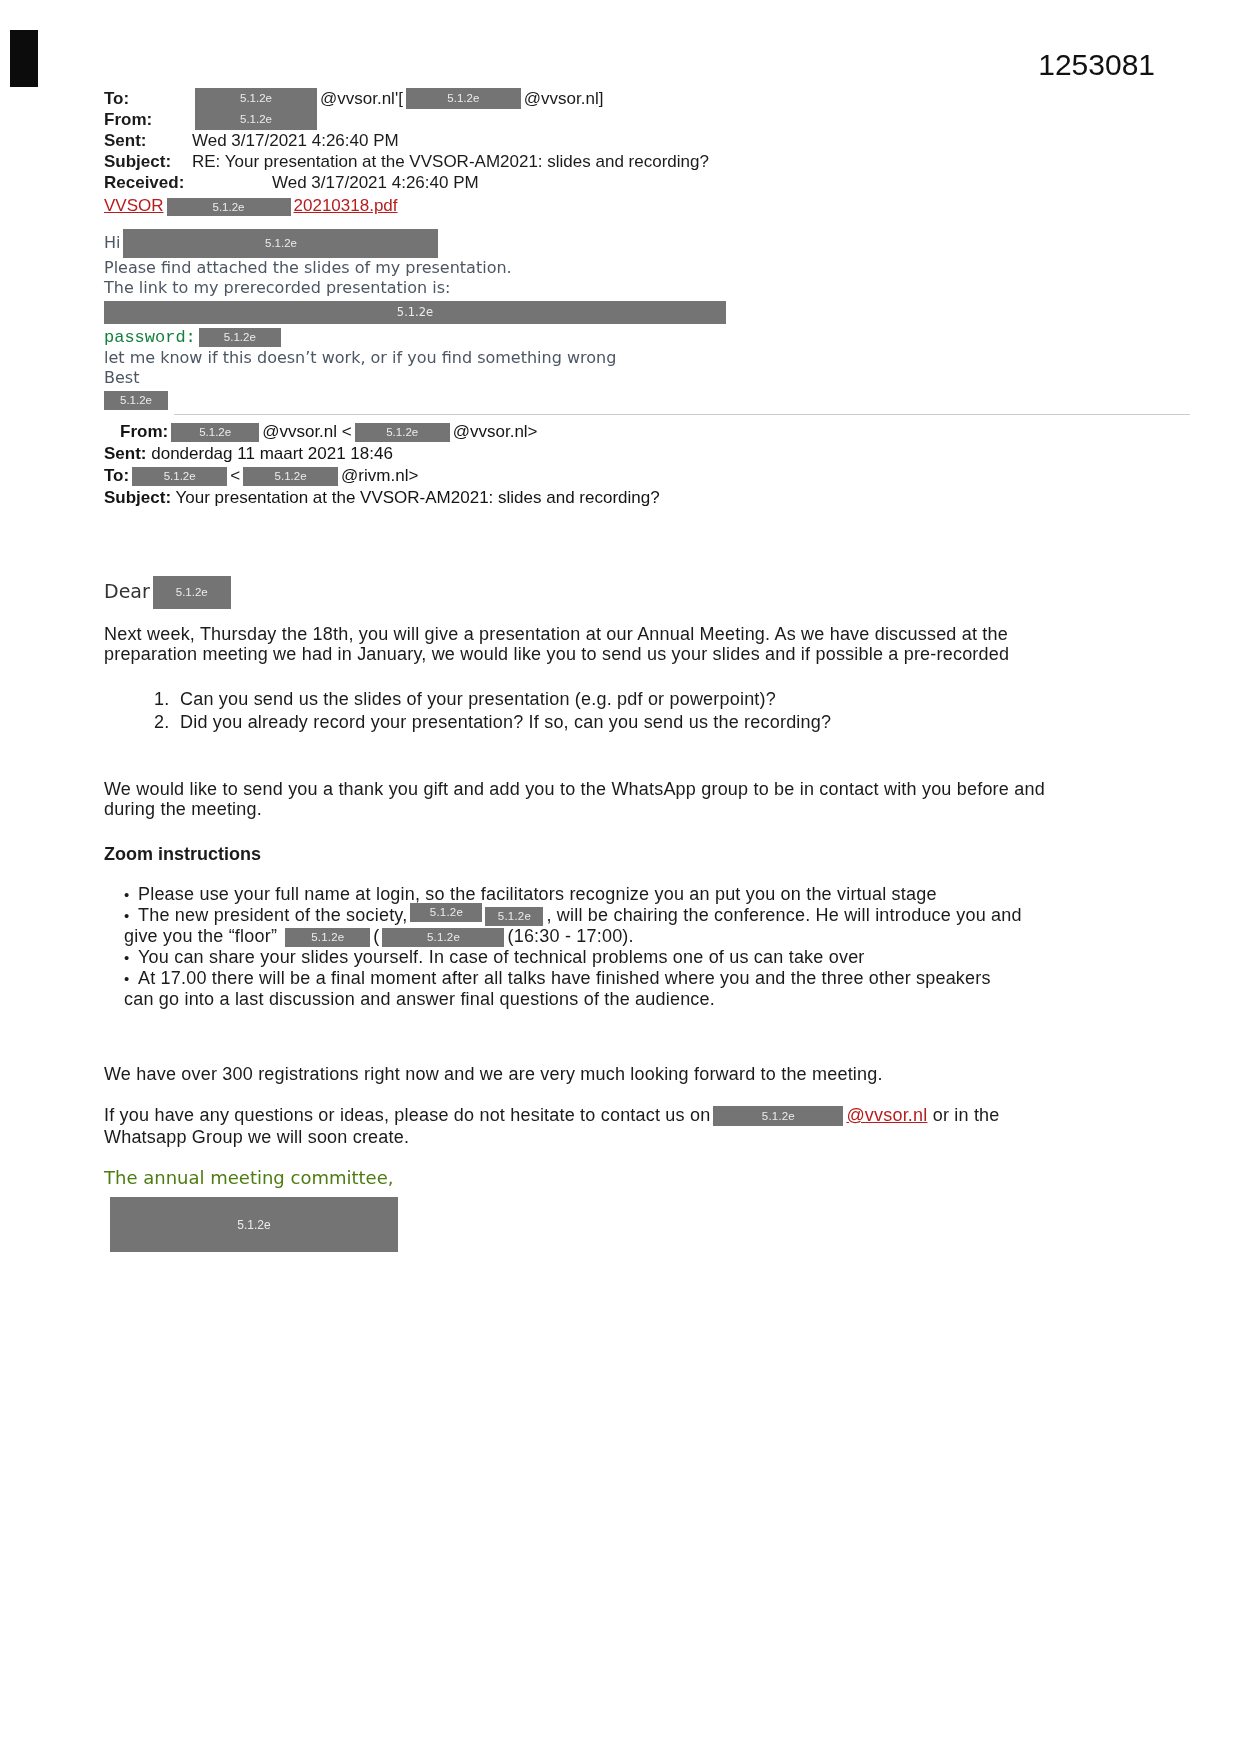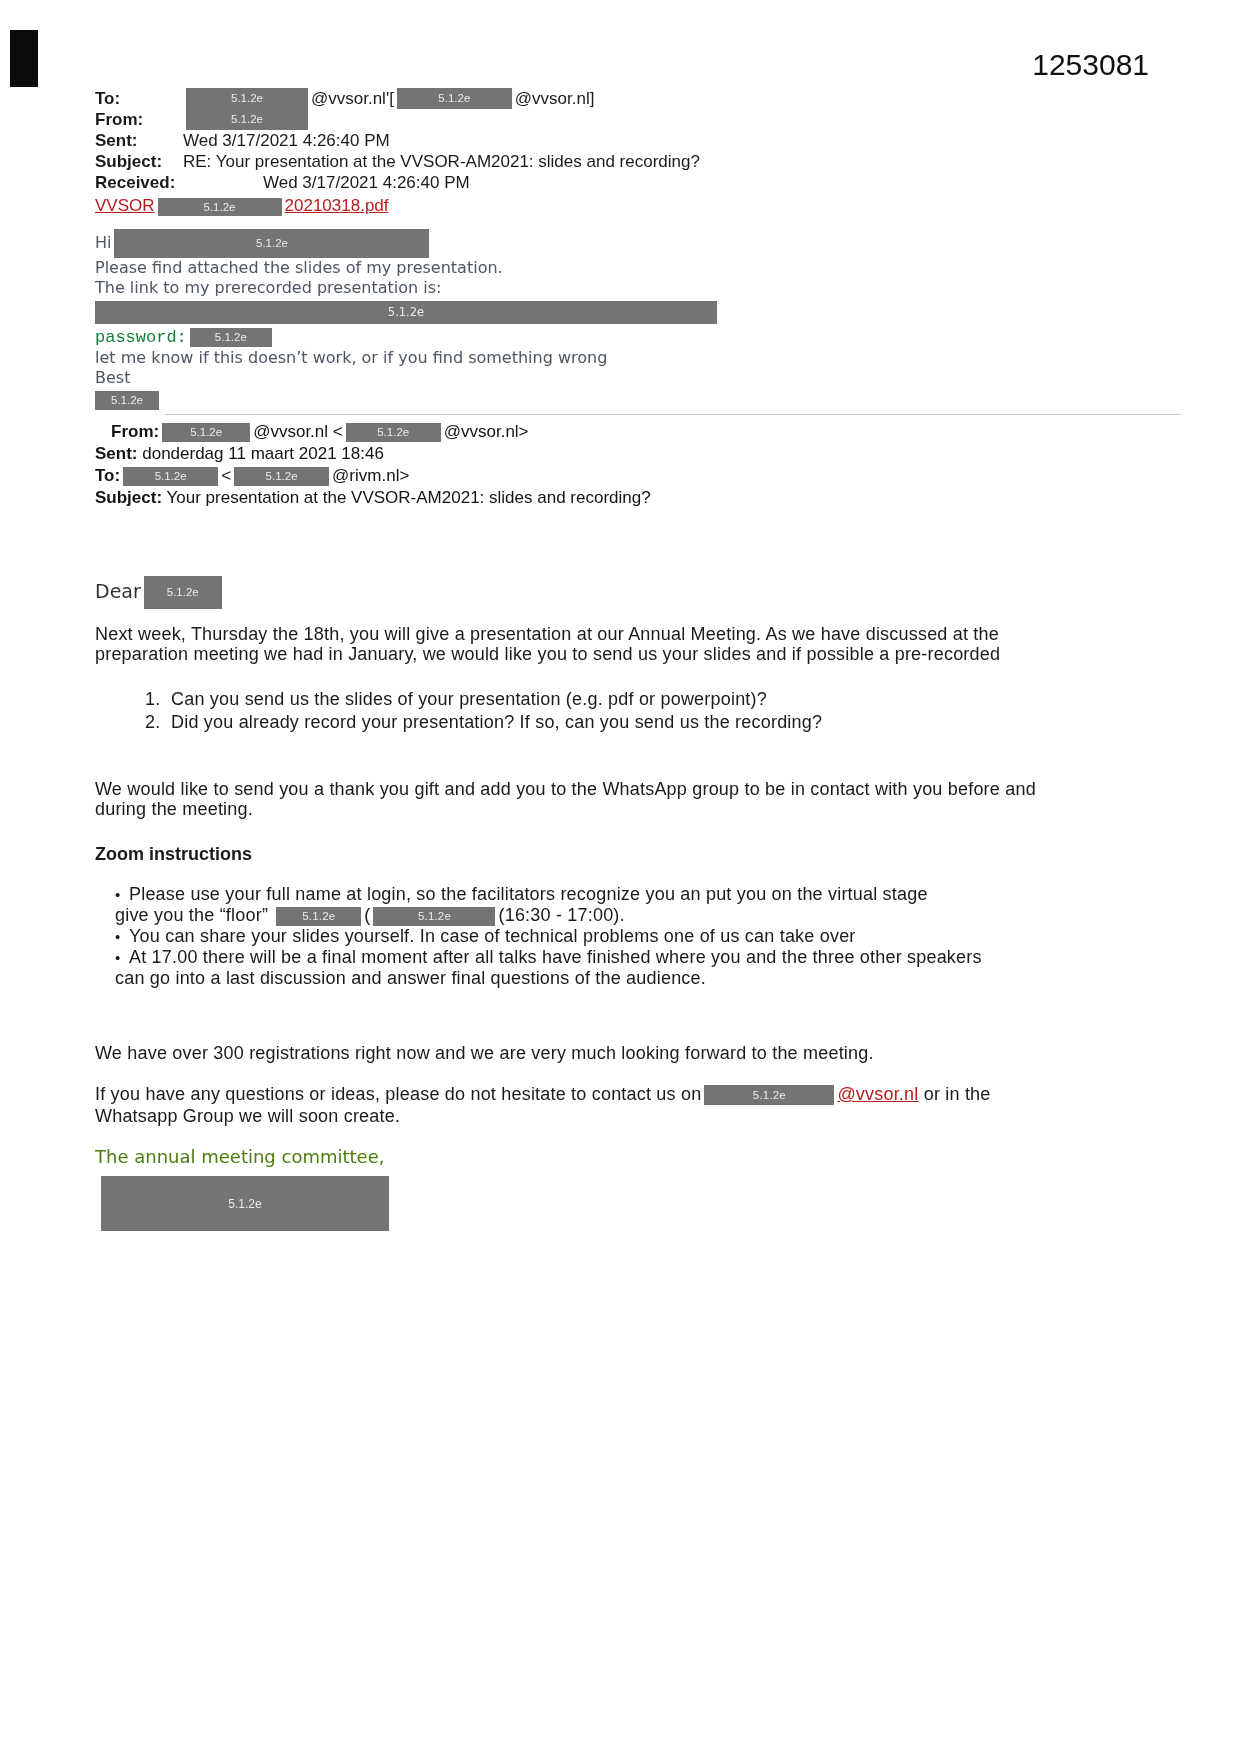--- a/index.html
+++ b/index.html
@@ -1,21 +1,21 @@
 <!DOCTYPE html>
 <html><head>
 <meta charset="utf-8">
 <style>
   html,body{margin:0;padding:0;background:#ffffff;}
   .page{position:relative;width:1241px;height:1754px;background:#ffffff;overflow:hidden;
         font-family:"Liberation Sans",sans-serif;color:#1b1b1b;}
   .corner-mark{position:absolute;left:10px;top:30px;width:28px;height:57px;background:#0c0c0c;}
-  .doc-number{position:absolute;top:48px;right:92px;font-size:30px;color:#111;
+  .doc-number{position:absolute;top:48px;right:86px;font-size:30px;color:#111;
               font-family:"Liberation Sans",sans-serif;}
-  .content{position:absolute;left:95px;top:88px;width:1086px;}
+  .content{position:absolute;left:104px;top:88px;width:1086px;}
 
   
   .redact{display:inline-block;background:#747474;color:#ececec;text-align:center;
           font-family:"Liberation Sans",sans-serif;font-size:11.5px;vertical-align:middle;
           margin:0 3px;line-height:19px;height:19px;}
   .redact-bar{display:block;width:622px;height:23px;background:#747474;color:#ececec;
           text-align:center;font-size:11.5px;line-height:23px;margin:3px 0;}
   .redact-big{display:flex;align-items:center;justify-content:center;width:288px;height:55px;
           background:#747474;color:#ececec;font-size:12px;margin-left:6px;}
   .r-stack{height:21px;line-height:21px;vertical-align:top;margin:0 3px;}
@@ -131,20 +131,21 @@
 
     <div class="para p2">
       <div>We would like to send you a thank you gift and add you to the WhatsApp group to be in contact with you before and</div>
       <div>during the meeting.</div>
     </div>
 
     <div class="zoomhdr">Zoom instructions</div>
 
     <div class="bullets">
       <div class="bl">Please use your full name at login, so the facilitators recognize you an put you on the virtual stage</div>
+      <div class="bl"><span>The new president of the society,</span><span class="redact r-raised" style="width:72px">5.1.2e</span><span class="redact" style="width:58px;margin-left:0;">5.1.2e</span><span>, will be chairing the conference. He will introduce you and</span></div>
       <div class="bl-cont"><span>give you the “floor”</span> <span class="redact" style="width:85px">5.1.2e</span><span>(</span><span class="redact" style="width:122px">5.1.2e</span><span>(16:30 - 17:00).</span></div>
       <div class="bl">You can share your slides yourself. In case of technical problems one of us can take over</div>
       <div class="bl">At 17.00 there will be a final moment after all talks have finished where you and the three other speakers</div>
       <div class="bl-cont">can go into a last discussion and answer final questions of the audience.</div>
     </div>
 
     <div class="para p3">We have over 300 registrations right now and we are very much looking forward to the meeting.</div>
 
     <div class="para p4">
       <div><span>If you have any questions or ideas, please do not hesitate to contact us on</span><span class="redact" style="width:130px;height:20px;line-height:20px;">5.1.2e</span><span class="link">@vvsor.nl</span> <span>or in the</span></div>

